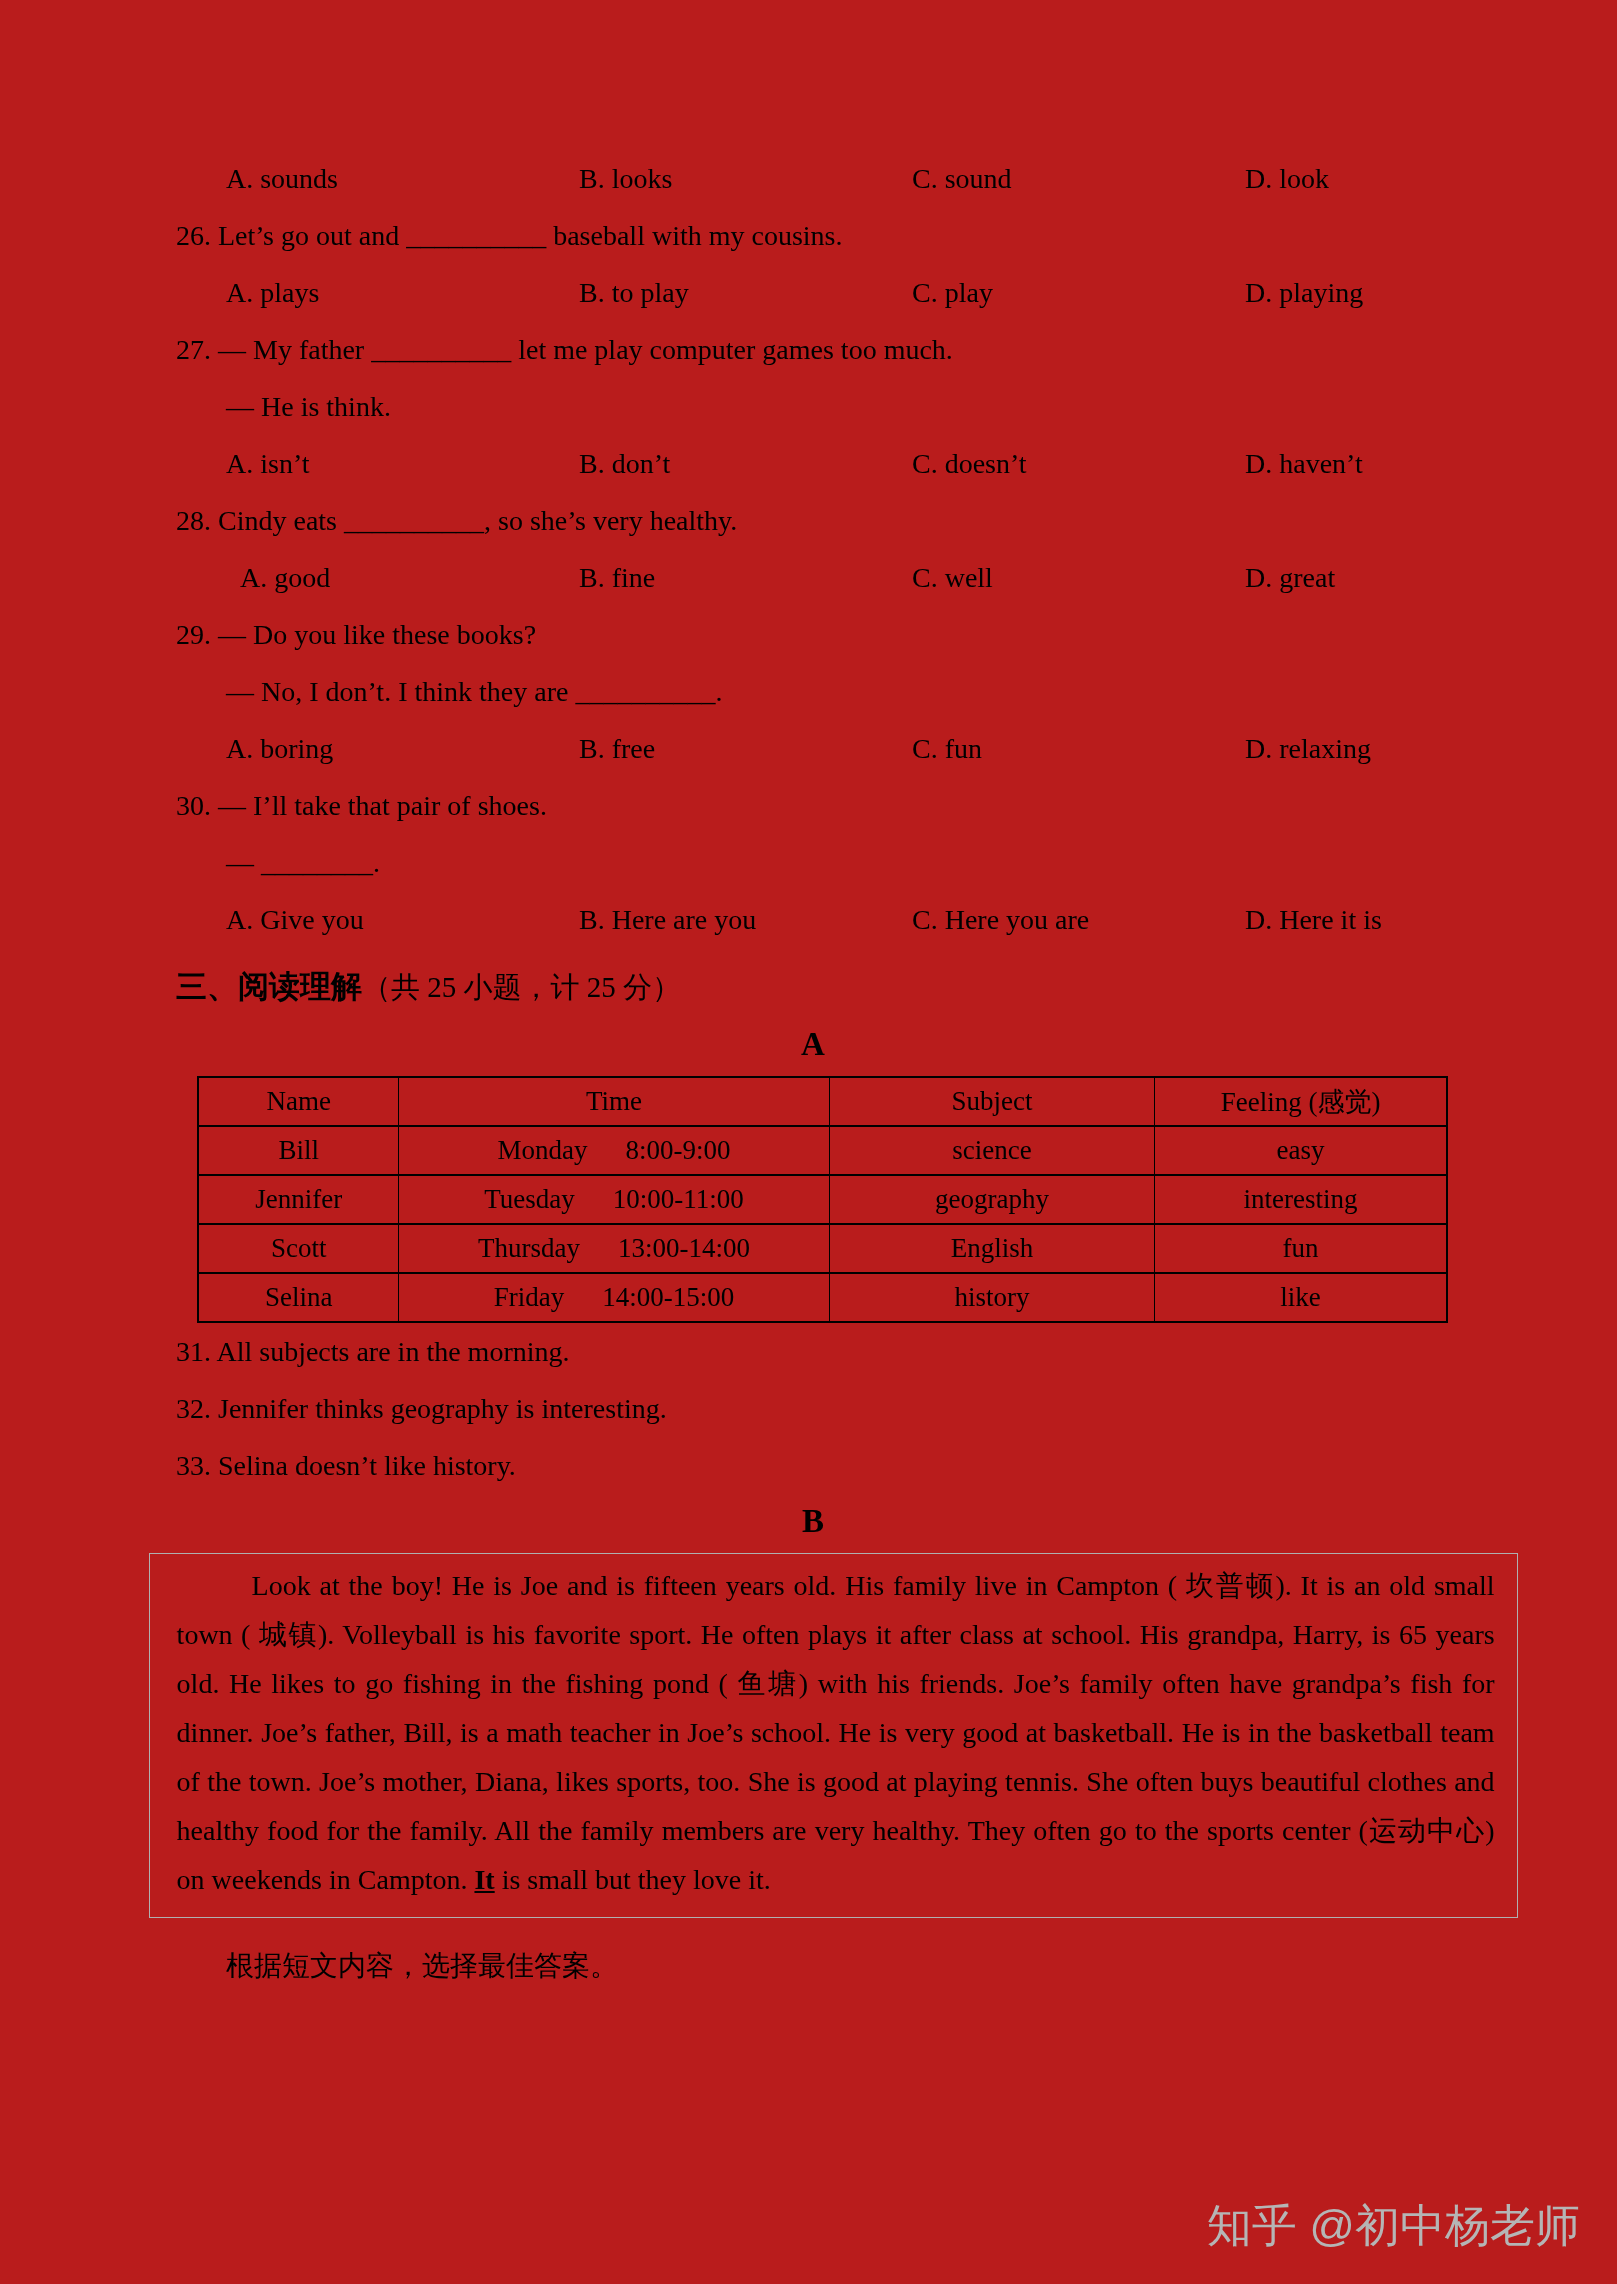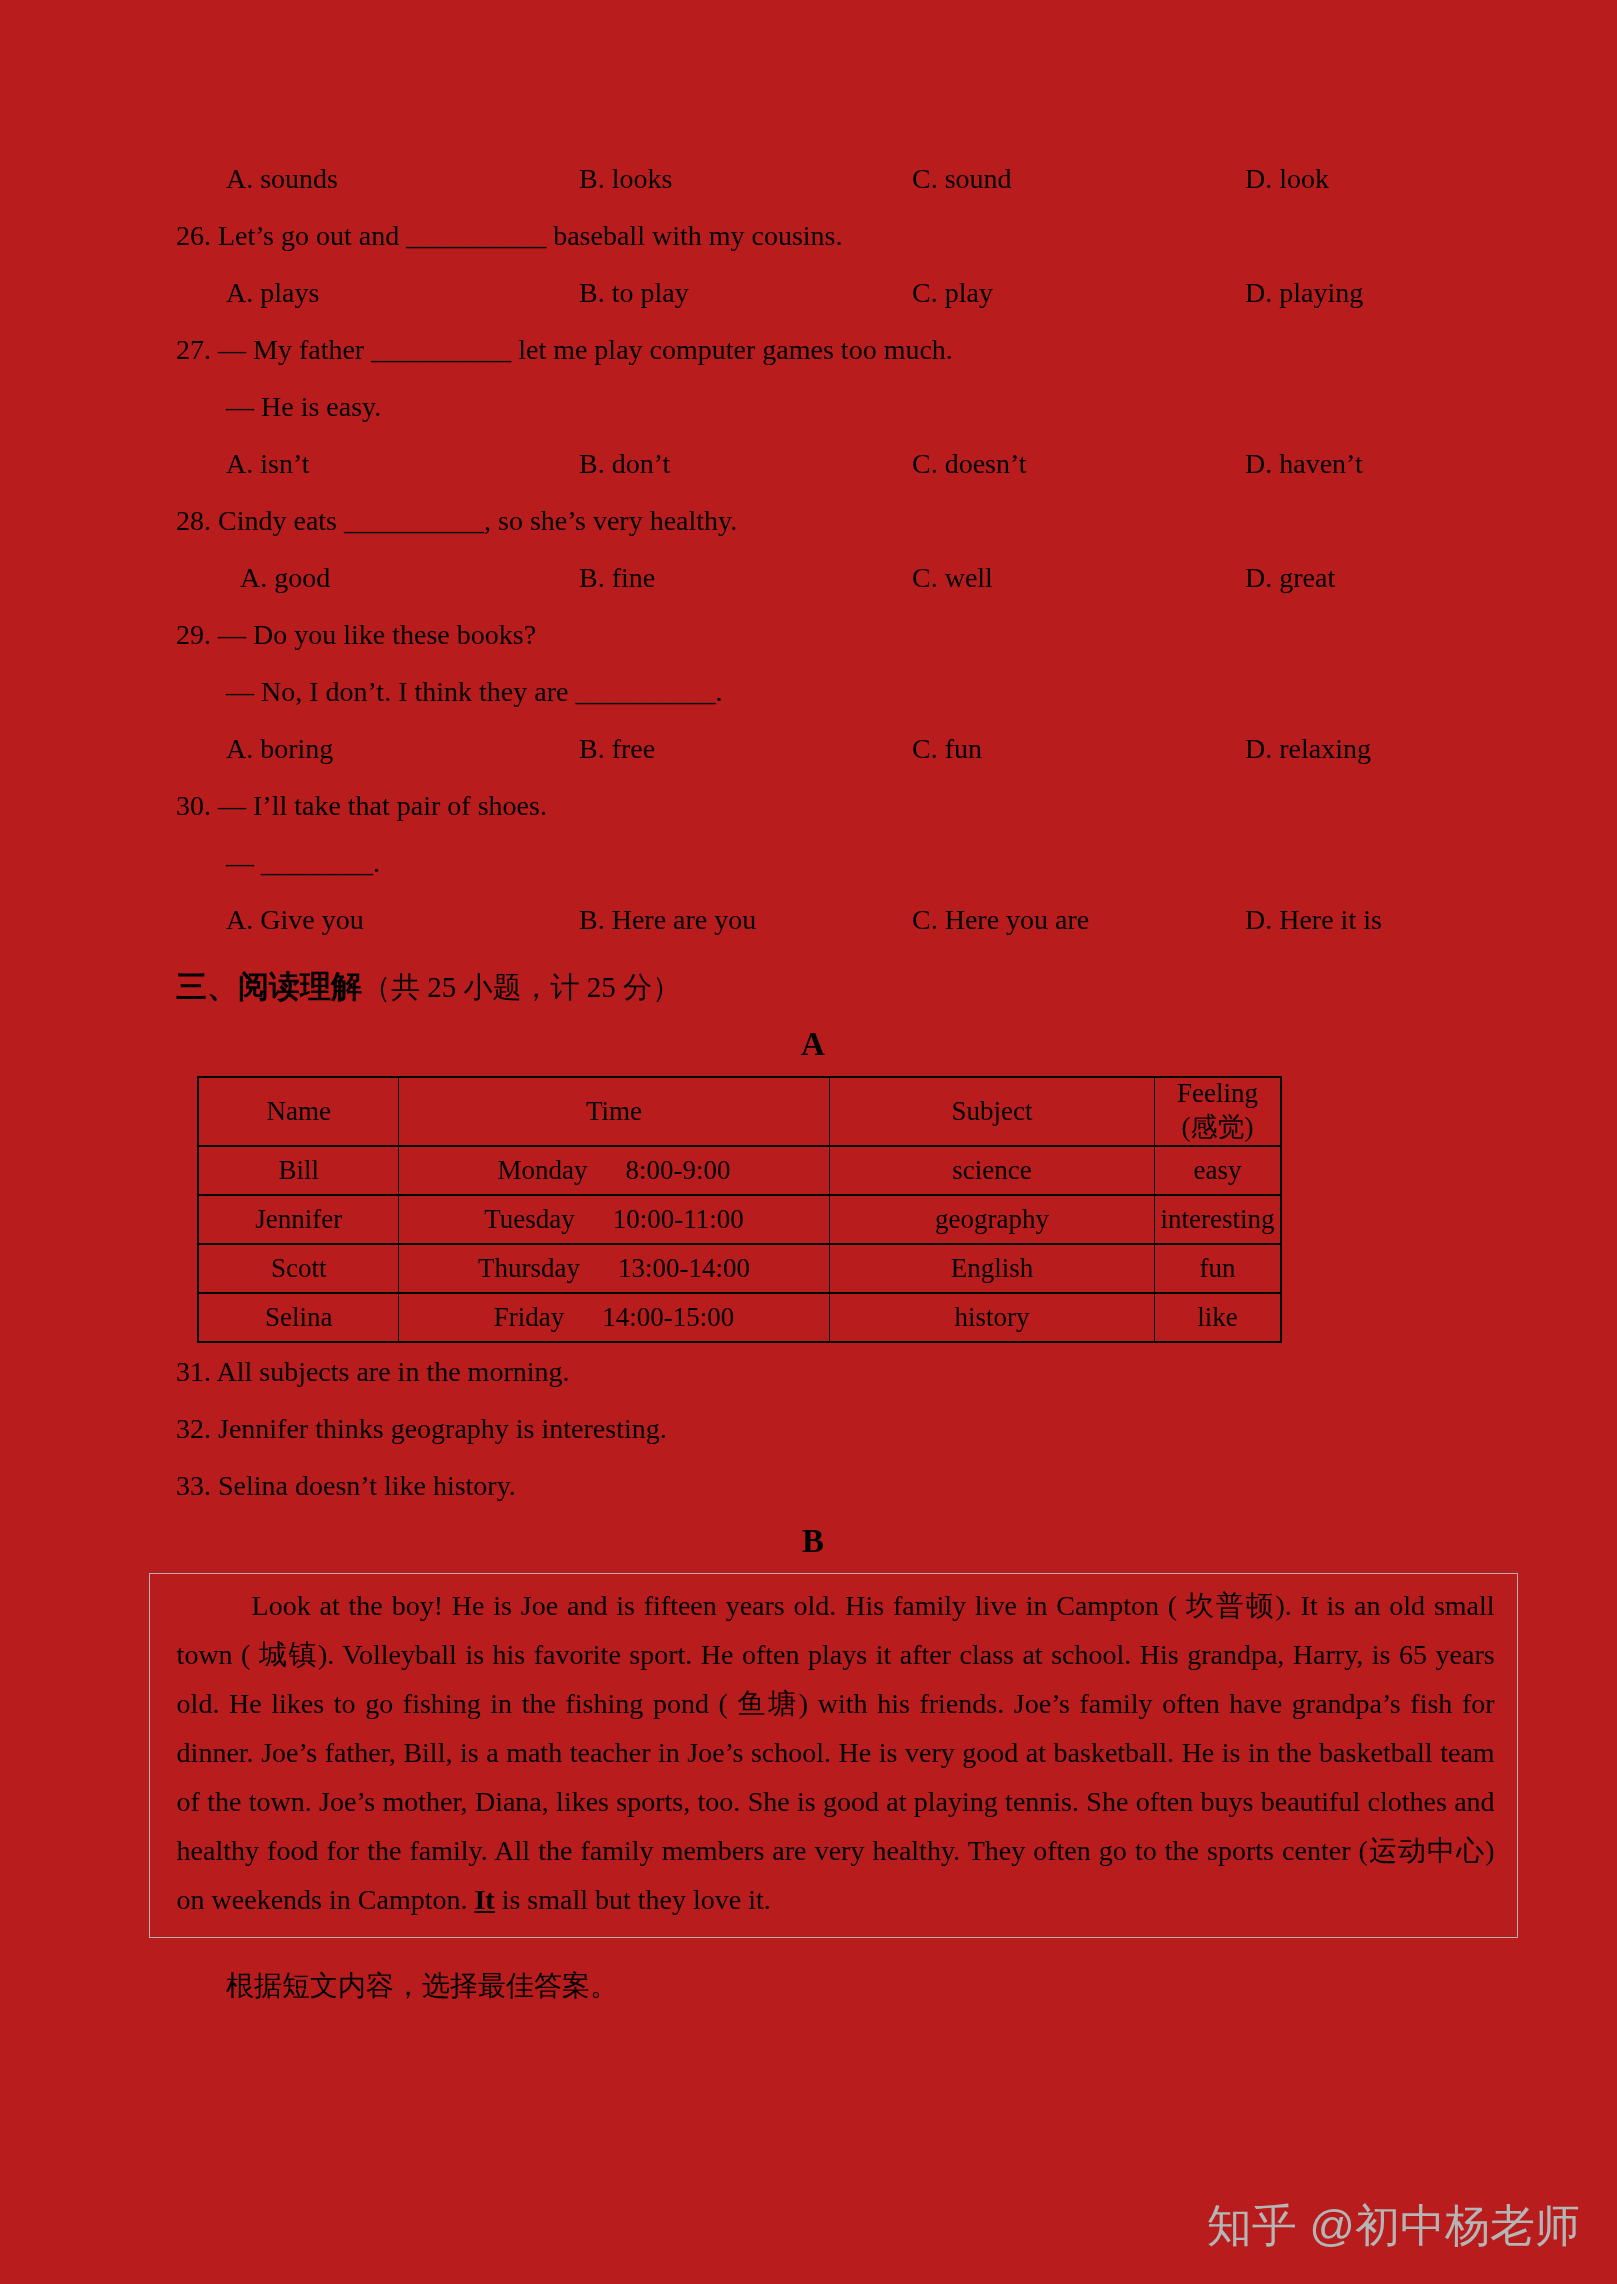--- a/index.html
+++ b/index.html
@@ -28,21 +28,21 @@
   .section-title{height:61px;line-height:61px;margin-top:7.8px;white-space:nowrap;}
   .section-title .b{font-weight:bold;font-size:31px;}
   .section-title .r{font-size:29px;text-align:right;}
   .part-label{
     height:55px;line-height:55px;
     text-align:center;font-weight:bold;font-size:33px;
   }
   table.sched{
     border-collapse:collapse;
     margin:4.7px 0 0 21px;
-    width:1085px;
+    width:1251px;
     font-size:27px;
   }
   table.sched td{
     border-left:1.6px solid #000;
     border-top:2.4px solid #000;
     height:47px;
     text-align:center;
     vertical-align:middle;
     padding:0 4.7px;
   }
@@ -92,21 +92,21 @@
 
     <div class="line">26. Let’s go out and __________ baseball with my cousins.</div>
     <div class="opts">
       <span>A. plays</span>
       <span>B. to play</span>
       <span>C. play</span>
       <span>D. playing</span>
     </div>
 
     <div class="line">27. — My father __________ let me play computer games too much.</div>
-    <div class="line reply">— He is easy.</div>
+    <div class="line reply">— He is think.</div>
     <div class="opts">
       <span>A. isn’t</span>
       <span>B. don’t</span>
       <span>C. doesn’t</span>
       <span>D. haven’t</span>
     </div>
 
     <div class="line">28. Cindy eats __________, so she’s very healthy.</div>
     <div class="opts">
       <span class="indent-sm">A. good</span>

